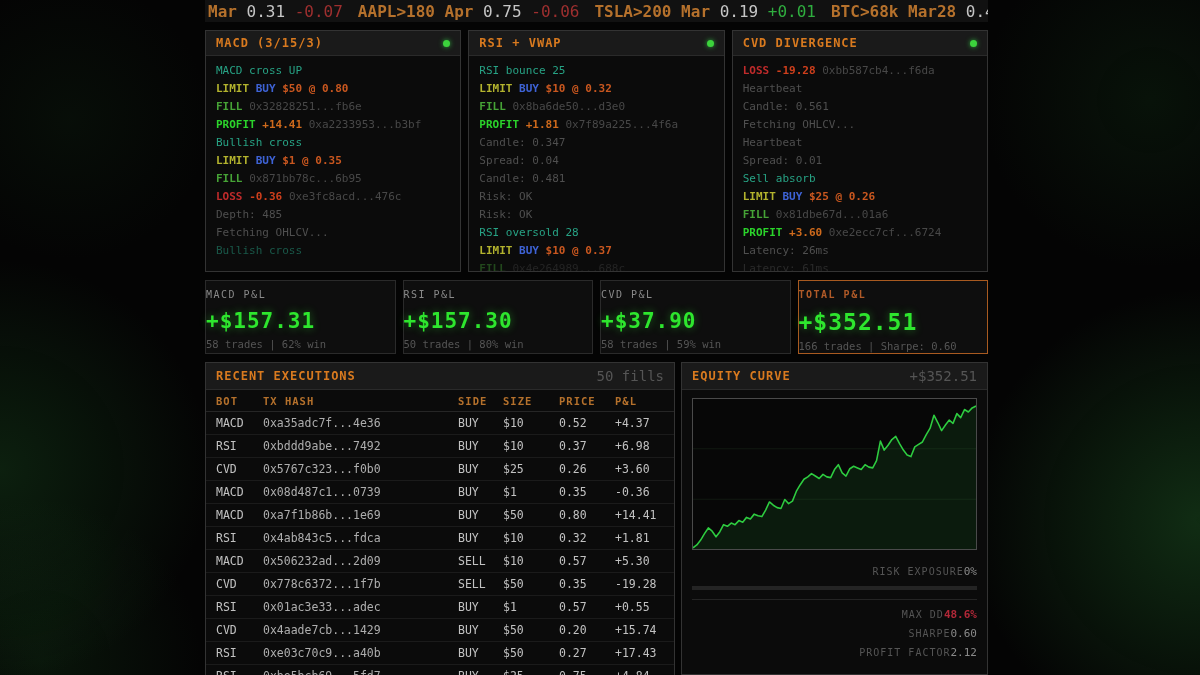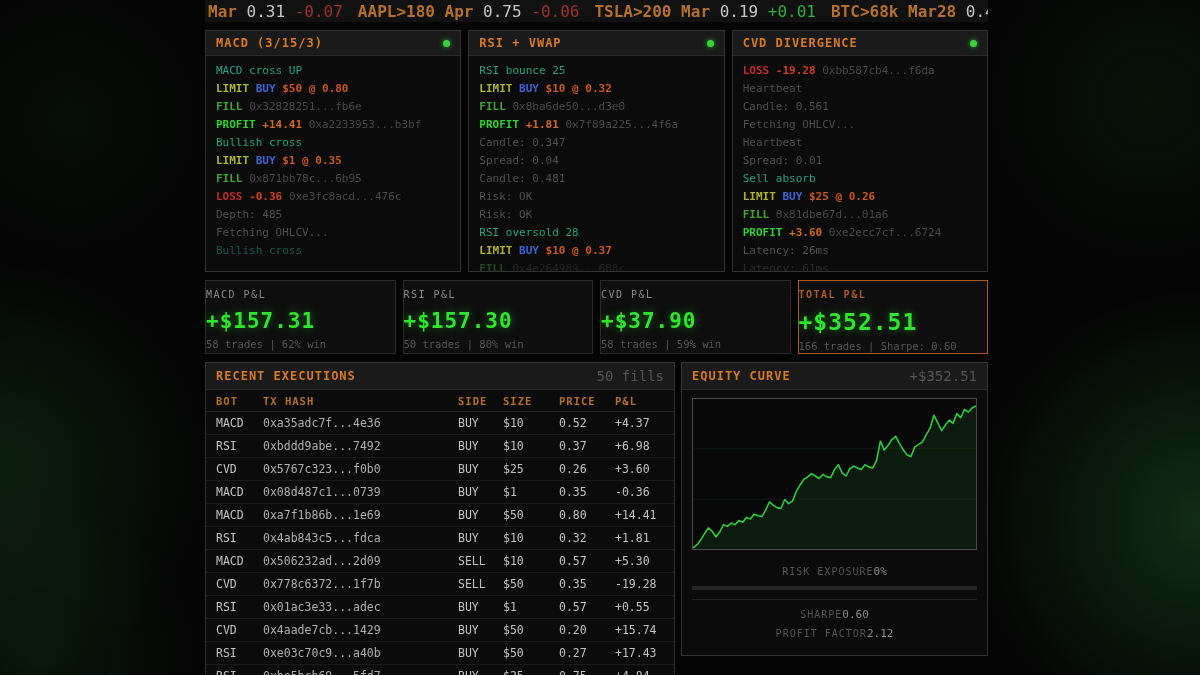--- a/index.html
+++ b/index.html
@@ -59,21 +59,21 @@
   .thead{height:21px;border-bottom:1px solid #262626;}
   .thead span{color:#b5712c;font-size:10.5px;font-weight:bold;letter-spacing:1px;}
   .trow{height:22px;border-bottom:1px solid #1b1b1b;}
   .trow span{color:#c2c2c2;font-size:11.5px;}
   .trow .cell-hash{color:#aeaeae;}
   
   .equity-panel{flex:1;align-self:flex-start;width:100%;}
   .chart{margin:8px 10px 6px;height:150px;border:1px solid #4a4a4a;background:#070707;position:relative;}
   .chart svg{display:block;width:100%;height:100%;}
   .risk{padding:6px 10px 12px;}
-  .risk-row{display:flex;justify-content:center;align-items:center;padding:3px 0;}
+  .risk-row{display:flex;justify-content:flex-end;align-items:center;padding:3px 0;}
   .risk-row .lbl{color:#555;font-size:10px;letter-spacing:1px;}
   .risk-row .val{color:#8a8a8a;font-size:11px;}
   .risk-row .val.red{color:#b22838;font-weight:bold;}
   .risk-bar{height:4px;background:#242424;margin:5px 0 9px;}
   .risk-bar-fill{height:100%;width:0%;background:#2fae3f;}
   .metrics{border-top:1px solid #242424;padding-top:5px;}
 </style>
 </head>
 <body>
 
@@ -299,20 +299,24 @@
       <div class="risk">
         <div class="risk-row">
           <span class="lbl">RISK EXPOSURE</span>
           <span class="val">0%</span>
         </div>
         <div class="risk-bar">
             <div class="risk-bar-fill"></div>
           </div>
         <div class="metrics">
           <div class="risk-row">
+            <span class="lbl">MAX DD</span>
+            <span class="val red">48.6%</span>
+          </div>
+          <div class="risk-row">
             <span class="lbl">SHARPE</span>
             <span class="val">0.60</span>
           </div>
           <div class="risk-row">
             <span class="lbl">PROFIT FACTOR</span>
             <span class="val">2.12</span>
           </div>
         </div>
       </div>
     </section>

